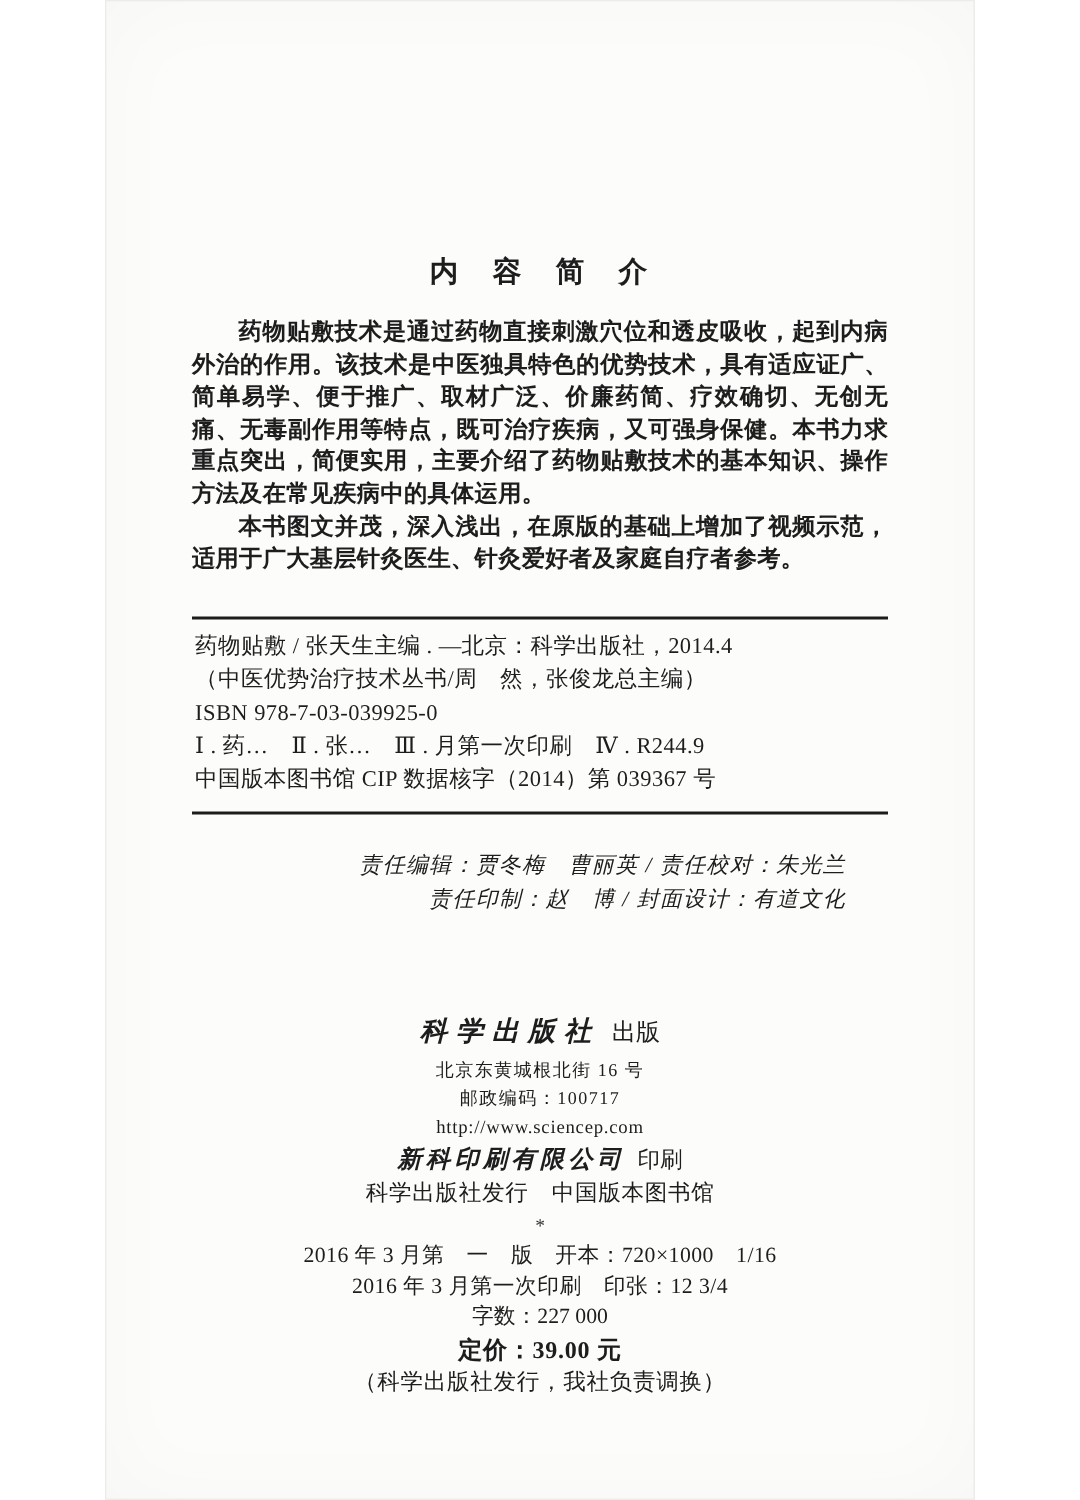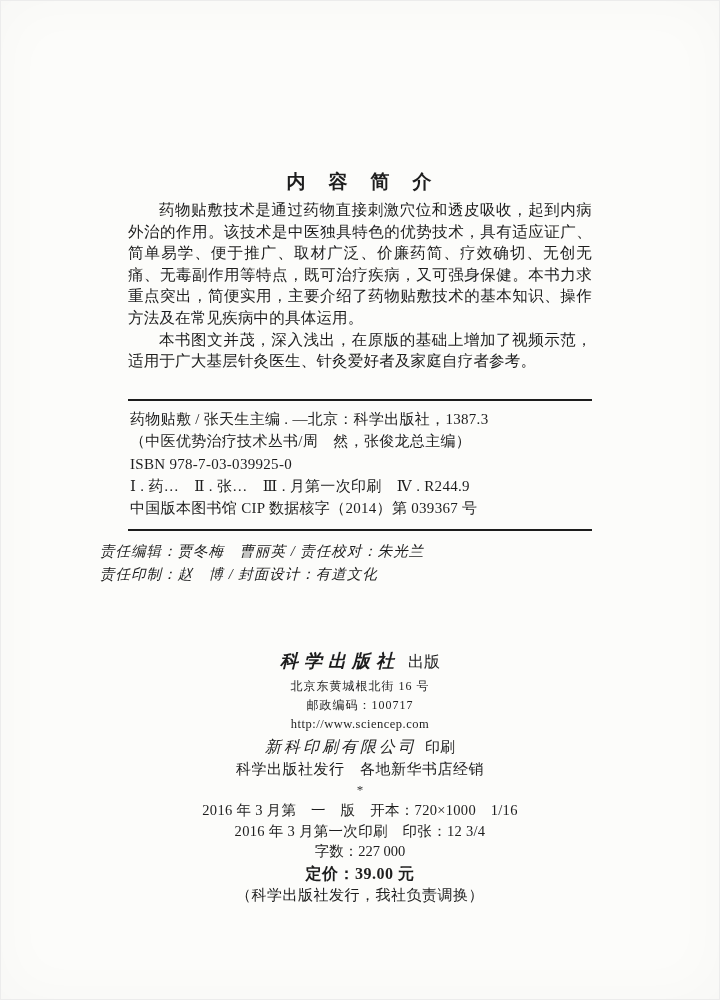--- a/index.html
+++ b/index.html
@@ -1,18 +1,18 @@
 <!DOCTYPE html>
 <html><head>
 <meta charset="utf-8">
 <style>
   * { margin: 0; padding: 0; box-sizing: border-box; }
   html, body { background: #ffffff; }
   .page {
-    width: 720px;
+    width: 580px;
     height: 1000px;
     margin: 0 auto;
     background: #fcfcfa;
     border: 1px solid #ececec;
     box-shadow: inset 0 0 60px rgba(0,0,0,0.025);
     font-family: "Liberation Serif", "DejaVu Serif", serif;
     color: #1d1d1d;
     position: relative;
     overflow: hidden;
     padding-top: 170px;
@@ -22,40 +22,40 @@
   
   .page-title {
     text-align: center;
     font-size: 19px;
     font-weight: bold;
     letter-spacing: 2px;
     line-height: 22px;
   }
 
   
-  .intro { margin-top: 6px; }
+  .intro { margin-top: 18px; font-weight: bold; }
   .intro p {
     font-size: 15.5px;
     line-height: 21.6px;
     text-align: justify;
     text-indent: 2em;
     letter-spacing: 0.2px;
   }
 
   
   .cip { margin-top: 27px; }
   .cip-heading { font-size: 15px; font-weight: bold; letter-spacing: 0.5px; }
   .cip-rule { border: none; border-top: 2px solid #1c1c1c; margin-top: 8px; }
   .cip-body { padding: 7px 0 9px 2px; }
   .cip-body p { font-size: 15px; line-height: 22.4px; letter-spacing: 0.3px; }
 
   
   .credits {
-    margin-top: 9px;
-    text-align: left;
+    margin-top: 23px;
+    text-align: right;
     font-style: italic;
     font-size: 14.5px;
     line-height: 23px;
     letter-spacing: 1px;
     transform: translateX(-28px);
   }
 
   
   .pub { margin-top: 64px; text-align: center; }
   .pub-logo-line { font-size: 16px; line-height: 22px; margin-bottom: 5px; }
@@ -63,21 +63,21 @@
     font-weight: bold;
     font-style: italic;
     font-size: 18px;
     letter-spacing: 6px;
     margin-right: 8px;
   }
   .pub-small { font-size: 12px; line-height: 17px; margin-bottom: 2px; letter-spacing: 1px; }
   .pub-url { font-size: 12.5px; line-height: 17px; margin-bottom: 4px; letter-spacing: 0.5px; }
   .printer-line { font-size: 15px; line-height: 20px; margin-bottom: 2px; }
   .script-printer {
-    font-weight: normal;
+    font-weight: bold;
     font-style: italic;
     font-size: 16px;
     letter-spacing: 3px;
     margin-right: 8px;
   }
   .dist-line { font-size: 15px; line-height: 20px; margin-bottom: 2px; letter-spacing: 0.5px; }
   .star-divider { font-size: 13px; line-height: 17px; margin-bottom: 2px; color: #333; }
   .edition-line { font-size: 14.5px; line-height: 20px; margin-bottom: 1px; letter-spacing: 0.3px; }
   .wordcount-line { font-size: 14.5px; line-height: 19px; margin-bottom: 2px; }
   .price-line { font-size: 16px; font-weight: bold; line-height: 21px; margin-bottom: 1px; letter-spacing: 0.5px; }
@@ -92,21 +92,21 @@
     <div class="page-title">内　容　简　介</div>
 
     <div class="intro">
       <p>药物贴敷技术是通过药物直接刺激穴位和透皮吸收，起到内病外治的作用。该技术是中医独具特色的优势技术，具有适应证广、简单易学、便于推广、取材广泛、价廉药简、疗效确切、无创无痛、无毒副作用等特点，既可治疗疾病，又可强身保健。本书力求重点突出，简便实用，主要介绍了药物贴敷技术的基本知识、操作方法及在常见疾病中的具体运用。</p>
       <p>本书图文并茂，深入浅出，在原版的基础上增加了视频示范，适用于广大基层针灸医生、针灸爱好者及家庭自疗者参考。</p>
     </div>
 
     <div class="cip">
       <hr class="cip-rule">
       <div class="cip-body">
-        <p>药物贴敷 / 张天生主编 . —北京：科学出版社，1387.3</p>
+        <p>药物贴敷 / 张天生主编 . —北京：科学出版社，2014.4</p>
         <p>（中医优势治疗技术丛书/周　然，张俊龙总主编）</p>
         <p>ISBN 978-7-03-039925-0</p>
         <p>Ⅰ . 药…　Ⅱ . 张…　Ⅲ . 月第一次印刷　Ⅳ . R244.9</p>
         <p>中国版本图书馆 CIP 数据核字（2014）第 039367 号</p>
       </div>
       <hr class="cip-rule" style="margin-top:0;">
     </div>
 
     <div class="credits">
       <div>责任编辑：贾冬梅　曹丽英 / 责任校对：朱光兰</div>
@@ -116,21 +116,21 @@
     <div class="pub">
       <div class="pub-logo-line">
         <span class="script-logo">科学出版社</span><span>出版</span>
       </div>
       <div class="pub-small">北京东黄城根北街 16 号</div>
       <div class="pub-small">邮政编码：100717</div>
       <div class="pub-url">http://www.sciencep.com</div>
       <div class="printer-line">
         <span class="script-printer">新科印刷有限公司</span><span>印刷</span>
       </div>
-      <div class="dist-line">科学出版社发行　各地新华书店经销</div>
+      <div class="dist-line">科学出版社发行　中国版本图书馆</div>
       <div class="star-divider">*</div>
       <div class="edition-line">2016 年 3 月第　一　版　开本：720×1000　1/16</div>
       <div class="edition-line">2016 年 3 月第一次印刷　印张：12 3/4</div>
       <div class="wordcount-line">字数：227 000</div>
       <div class="price-line">定价：39.00 元</div>
       <div class="note-line">（科学出版社发行，我社负责调换）</div>
     </div>
 
   </div>
 </div>

